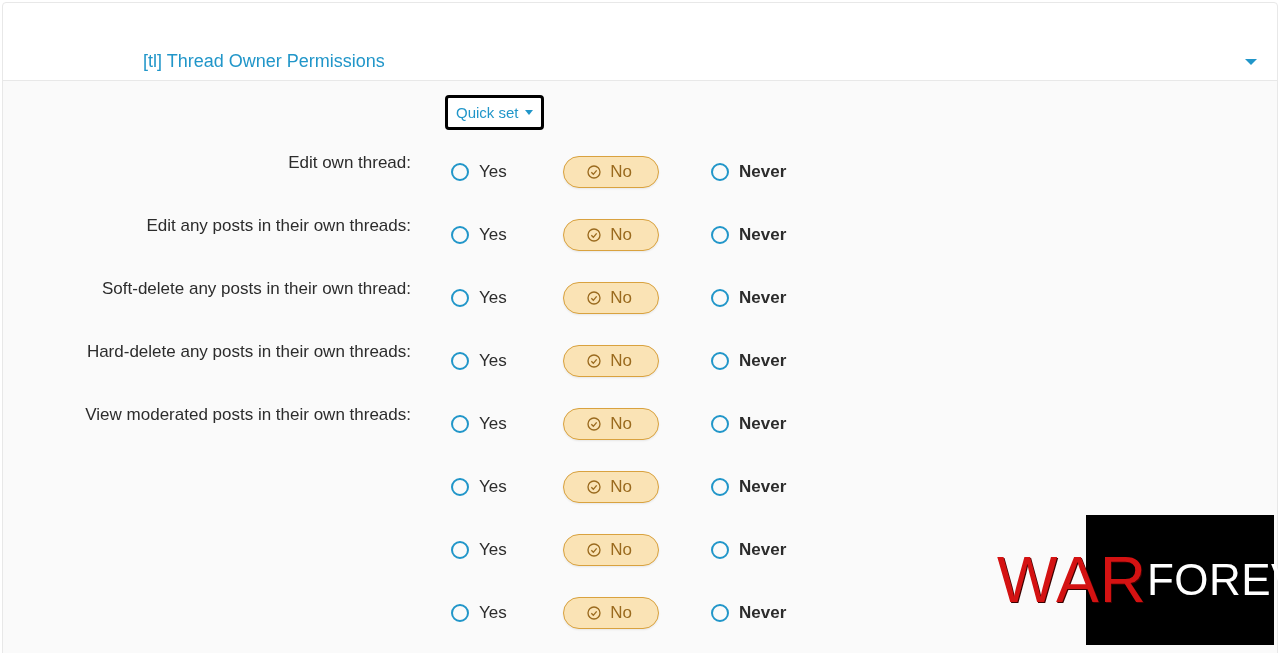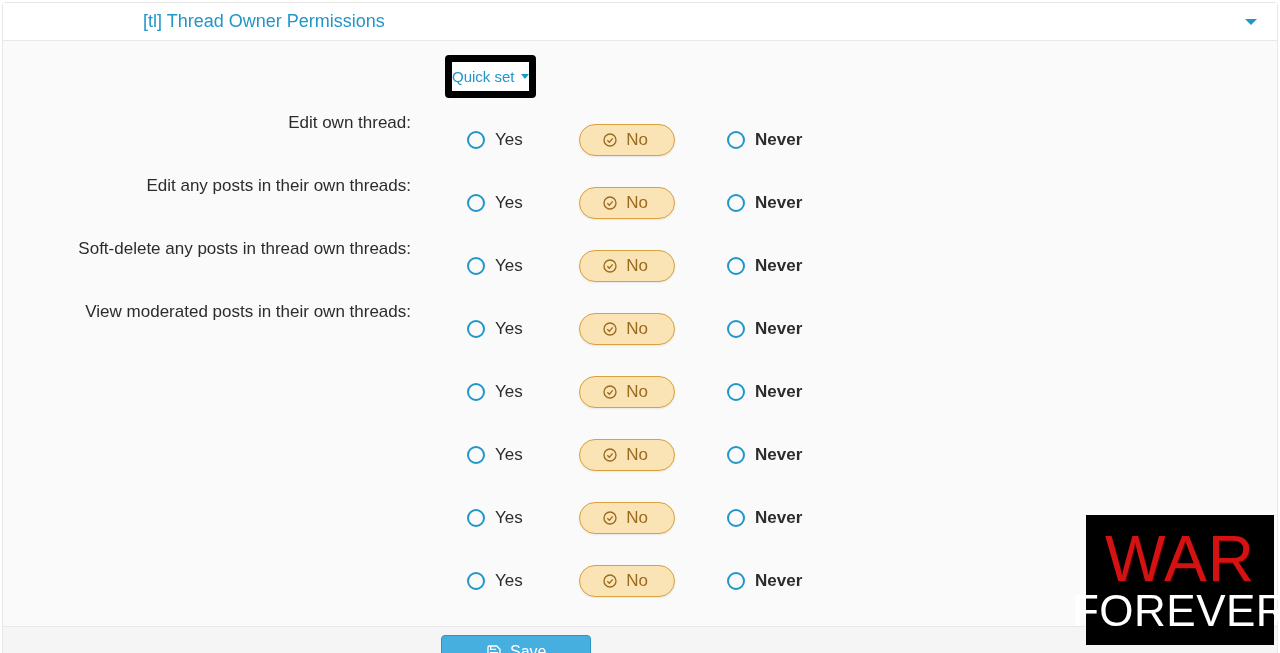--- a/index.html
+++ b/index.html
@@ -18,20 +18,21 @@
     border-radius: 4px;
     margin: 2px;
   }
   .panel-header {
     display: flex;
     justify-content: space-between;
     align-items: center;
     padding: 8px 20px 8px 140px;
     border-bottom: 1px solid #e8e8e8;
     background: #fff;
+    margin-top: 40px;
   }
   .panel-title {
     color: #2196c9;
     font-size: 18px;
     font-weight: 400;
   }
   .caret-down {
     width: 0; height: 0;
     border-left: 6px solid transparent;
     border-right: 6px solid transparent;
@@ -48,23 +49,23 @@
   }
   .controls-col {
     flex: 1;
     padding: 14px 0 14px 6px;
   }
   .quickset {
     display: inline-flex;
     align-items: center;
     gap: 6px;
     background: #fff;
-    border: 7px solid #000000;
+    border: 3px solid #000000;
     border-radius: 4px;
-    padding: 6px 0;
+    padding: 6px 8px;
     color: #2196c9;
     font-size: 15px;
     cursor: pointer;
     margin-left: 6px;
     margin-bottom: 10px;
   }
   .quickset .mini-caret {
     width: 0; height: 0;
     border-left: 4px solid transparent;
     border-right: 4px solid transparent;
@@ -84,21 +85,21 @@
     font-size: 17px;
     color: #2c2c2c;
   }
   .opt {
     display: inline-flex;
     align-items: center;
     gap: 10px;
     cursor: pointer;
     user-select: none;
   }
-  .opt-yes { width: 90px; margin-left: 28px; }
+  .opt-yes { width: 90px; margin-left: 12px; }
   .opt-no-wrap { width: 140px; display: flex; justify-content: center; }
   .opt-never { margin-left: 30px; font-weight: bold; }
   .radio-empty {
     width: 18px; height: 18px;
     border: 2px solid #2196c9;
     border-radius: 50%;
     flex-shrink: 0;
   }
   .opt-text { font-size: 17px; color: #2c2c2c; }
   .no-pill {
@@ -143,21 +144,21 @@
   }
   .save-btn svg { display: block; }
   .logo {
     position: absolute;
     right: 6px;
     bottom: 8px;
     width: 188px;
     height: 130px;
     background: #000;
     display: flex;
-    flex-direction: column;
+    flex-direction: row;
     align-items: center;
     justify-content: center;
     line-height: 0.95;
   }
   .logo .war {
     color: #d41212;
     font-family: Impact, "Arial Black", sans-serif;
     font-size: 64px;
     letter-spacing: 1px;
     text-shadow: 1px 1px 0 #3a0000;
@@ -175,21 +176,22 @@
 <div class="panel">
   <div class="panel-header">
     <div class="panel-title">[tl] Thread Owner Permissions</div>
     <div class="caret-down"></div>
   </div>
 
   <div class="panel-body">
     <div class="labels-col" id="labels-col">
         <div class="perm-label">Edit own thread:</div>
         <div class="perm-label">Edit any posts in their own threads:</div>
-        <div class="perm-label">Soft-delete any posts in thread own threads:</div>
+        <div class="perm-label">Soft-delete any posts in their own thread:</div>
+        <div class="perm-label">Hard-delete any posts in their own threads:</div>
         <div class="perm-label">View moderated posts in their own threads:</div>
       </div>
     <div class="controls-col">
       <button class="quickset">
         <span>Quick set</span>
         <span class="mini-caret"></span>
       </button>
       <div id="controls-rows">
           <div class="perm-row">
             <div class="opt opt-yes">

